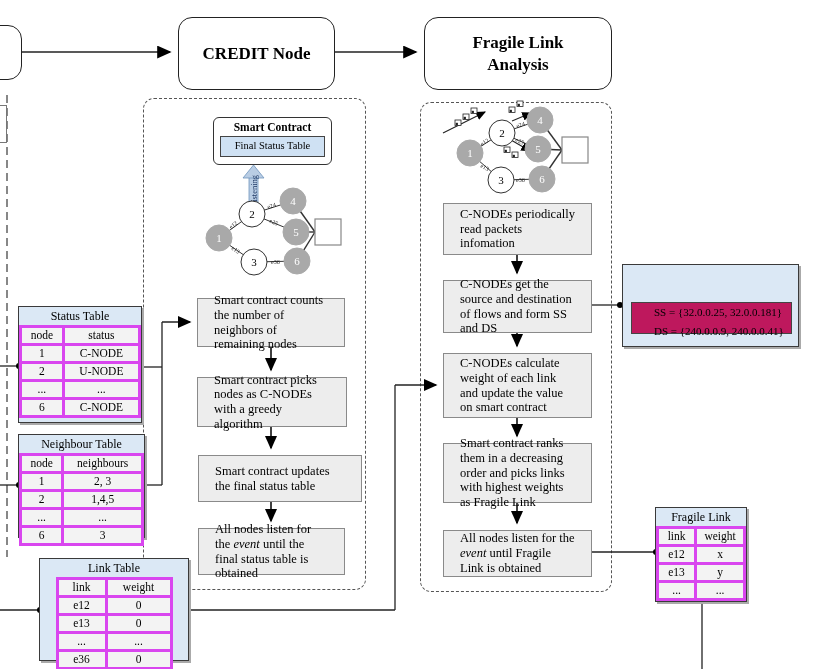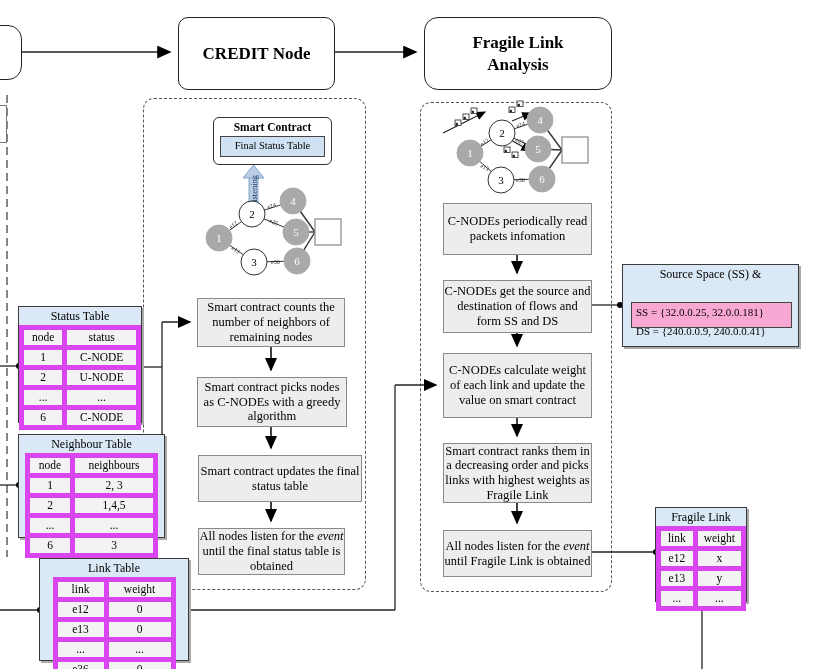--- a/index.html
+++ b/index.html
@@ -5,47 +5,47 @@
   html,body{margin:0;padding:0;background:#fff;}
   #stage{position:relative;width:825px;height:669px;background:#fff;overflow:hidden;
          font-family:"Liberation Serif","DejaVu Serif",serif;color:#000;}
   #wires{position:absolute;left:0;top:0;width:825px;height:669px;z-index:1;}
   .abs{position:absolute;box-sizing:border-box;}
   .titlebox{background:#fff;border:1.6px solid #222;border-radius:14px;display:flex;
             align-items:center;justify-content:center;text-align:center;
             font-weight:bold;font-size:17px;line-height:1.25;z-index:3;}
   .dashbox{border:1.4px dashed #555;border-radius:11px;z-index:0;}
   .procbox{background:#ededed;border:1px solid #8a8a8a;display:flex;align-items:center;
-           justify-content:center;text-align:center;font-size:12.5px;line-height:1.18;
-           padding:2px 0;z-index:3;}
+           justify-content:center;text-align:left;font-size:12.5px;line-height:1.18;
+           padding:2px 16px;z-index:3;}
   .bluebox{background:#dbe8f5;border:1px solid #3a3a3a;box-shadow:2px 2px 0 #aaa;
            z-index:3;padding-top:2px;}
   .bb-title{text-align:center;font-size:12px;line-height:15px;}
   table.dt{border-collapse:collapse;margin:1px auto 0 auto;background:#fff;}
-  table.dt td,table.dt th{border:5px solid #d946ef;background:#f3f3f3;font-weight:normal;
+  table.dt td,table.dt th{border:3px solid #d946ef;background:#f3f3f3;font-weight:normal;
            font-size:11.5px;line-height:15px;text-align:center;padding:0 3px;}
   .scbox{background:#fff;border:1.3px solid #333;border-radius:6px;z-index:3;}
   .sc-title{text-align:center;font-weight:bold;font-size:11.5px;margin-top:3px;}
   .sc-inner{margin:3px auto 0 auto;background:#cfe1f3;border:1px solid #444;
             text-align:center;font-size:10.5px;line-height:17px;}
   .em{font-style:italic;}
   svg text{font-family:"Liberation Serif","DejaVu Serif",serif;}
 </style>
 </head>
 <body>
 
 <div id="stage">
 
   <div class="abs dashbox" style="left:143px;top:98px;width:223px;height:492px;"></div>
   <div class="abs dashbox" style="left:420px;top:102px;width:192px;height:490px;"></div>
 
   <div class="abs titlebox" style="left:-30px;top:25px;width:52px;height:55px;"></div>
   <div class="abs" style="left:-8px;top:105px;width:15px;height:38px;border:1px solid #777;background:#fff;z-index:3;"></div>
 
-  <div class="abs titlebox" style="left:178px;top:17px;width:157px;height:73px;border-radius:10px;">
+  <div class="abs titlebox" style="left:178px;top:17px;width:157px;height:73px;">
     <div>
       <div>CREDIT Node</div>
     </div>
   </div>
   <div class="abs titlebox" style="left:424px;top:17px;width:188px;height:73px;">
     <div>
       <div>Fragile Link</div>
       <div>Analysis</div>
     </div>
   </div>
@@ -105,21 +105,21 @@
           <td>...</td>
           </tr>
       <tr>
             <td>6</td>
           <td>C-NODE</td>
           </tr>
     </tbody>
       </table>
   </div>
 
-  <div class="abs bluebox" style="left:18px;top:434px;width:147px;height:104px;">
+  <div class="abs bluebox" style="left:18px;top:434px;width:127px;height:104px;">
     <div class="bb-title">Neighbour Table</div>
     <table class="dt">
       <tbody>
           <tr>
             <th style="width:34px;">node</th>
           <th style="width:72px;">neighbours</th>
           </tr>
       <tr>
             <td>1</td>
           <td>2, 3</td>
@@ -186,23 +186,22 @@
           </tr>
       <tr>
             <td>...</td>
           <td>...</td>
           </tr>
     </tbody>
       </table>
   </div>
 
   <div class="abs bluebox" style="left:622px;top:264px;width:177px;height:83px;">
-    <div class="bb-title">Source Space (SS) &amp;</div>
-    <div class="abs" style="left:8px;top:37px;width:161px;height:26px;background:#f9a8d4;border:1px solid #444;
-                font-size:11px;line-height:19px;padding-left:4px;">
+    <div class="abs" style="left:8px;top:37px;width:161px;height:32px;background:#be185d;border:1px solid #444;
+                font-size:11px;line-height:19px;padding-left:22px;">
       <div>SS = {32.0.0.25, 32.0.0.181}</div>
       <div>DS = {240.0.0.9, 240.0.0.41}</div>
     </div>
   </div>
 
   <svg id="wires" viewBox="0 0 825 669">
     <defs>
       <marker id="ah" markerWidth="10" markerHeight="9" refX="8" refY="4" orient="auto">
         <path d="M0,0 L9,4 L0,8 z" fill="#000"></path>
       </marker>

